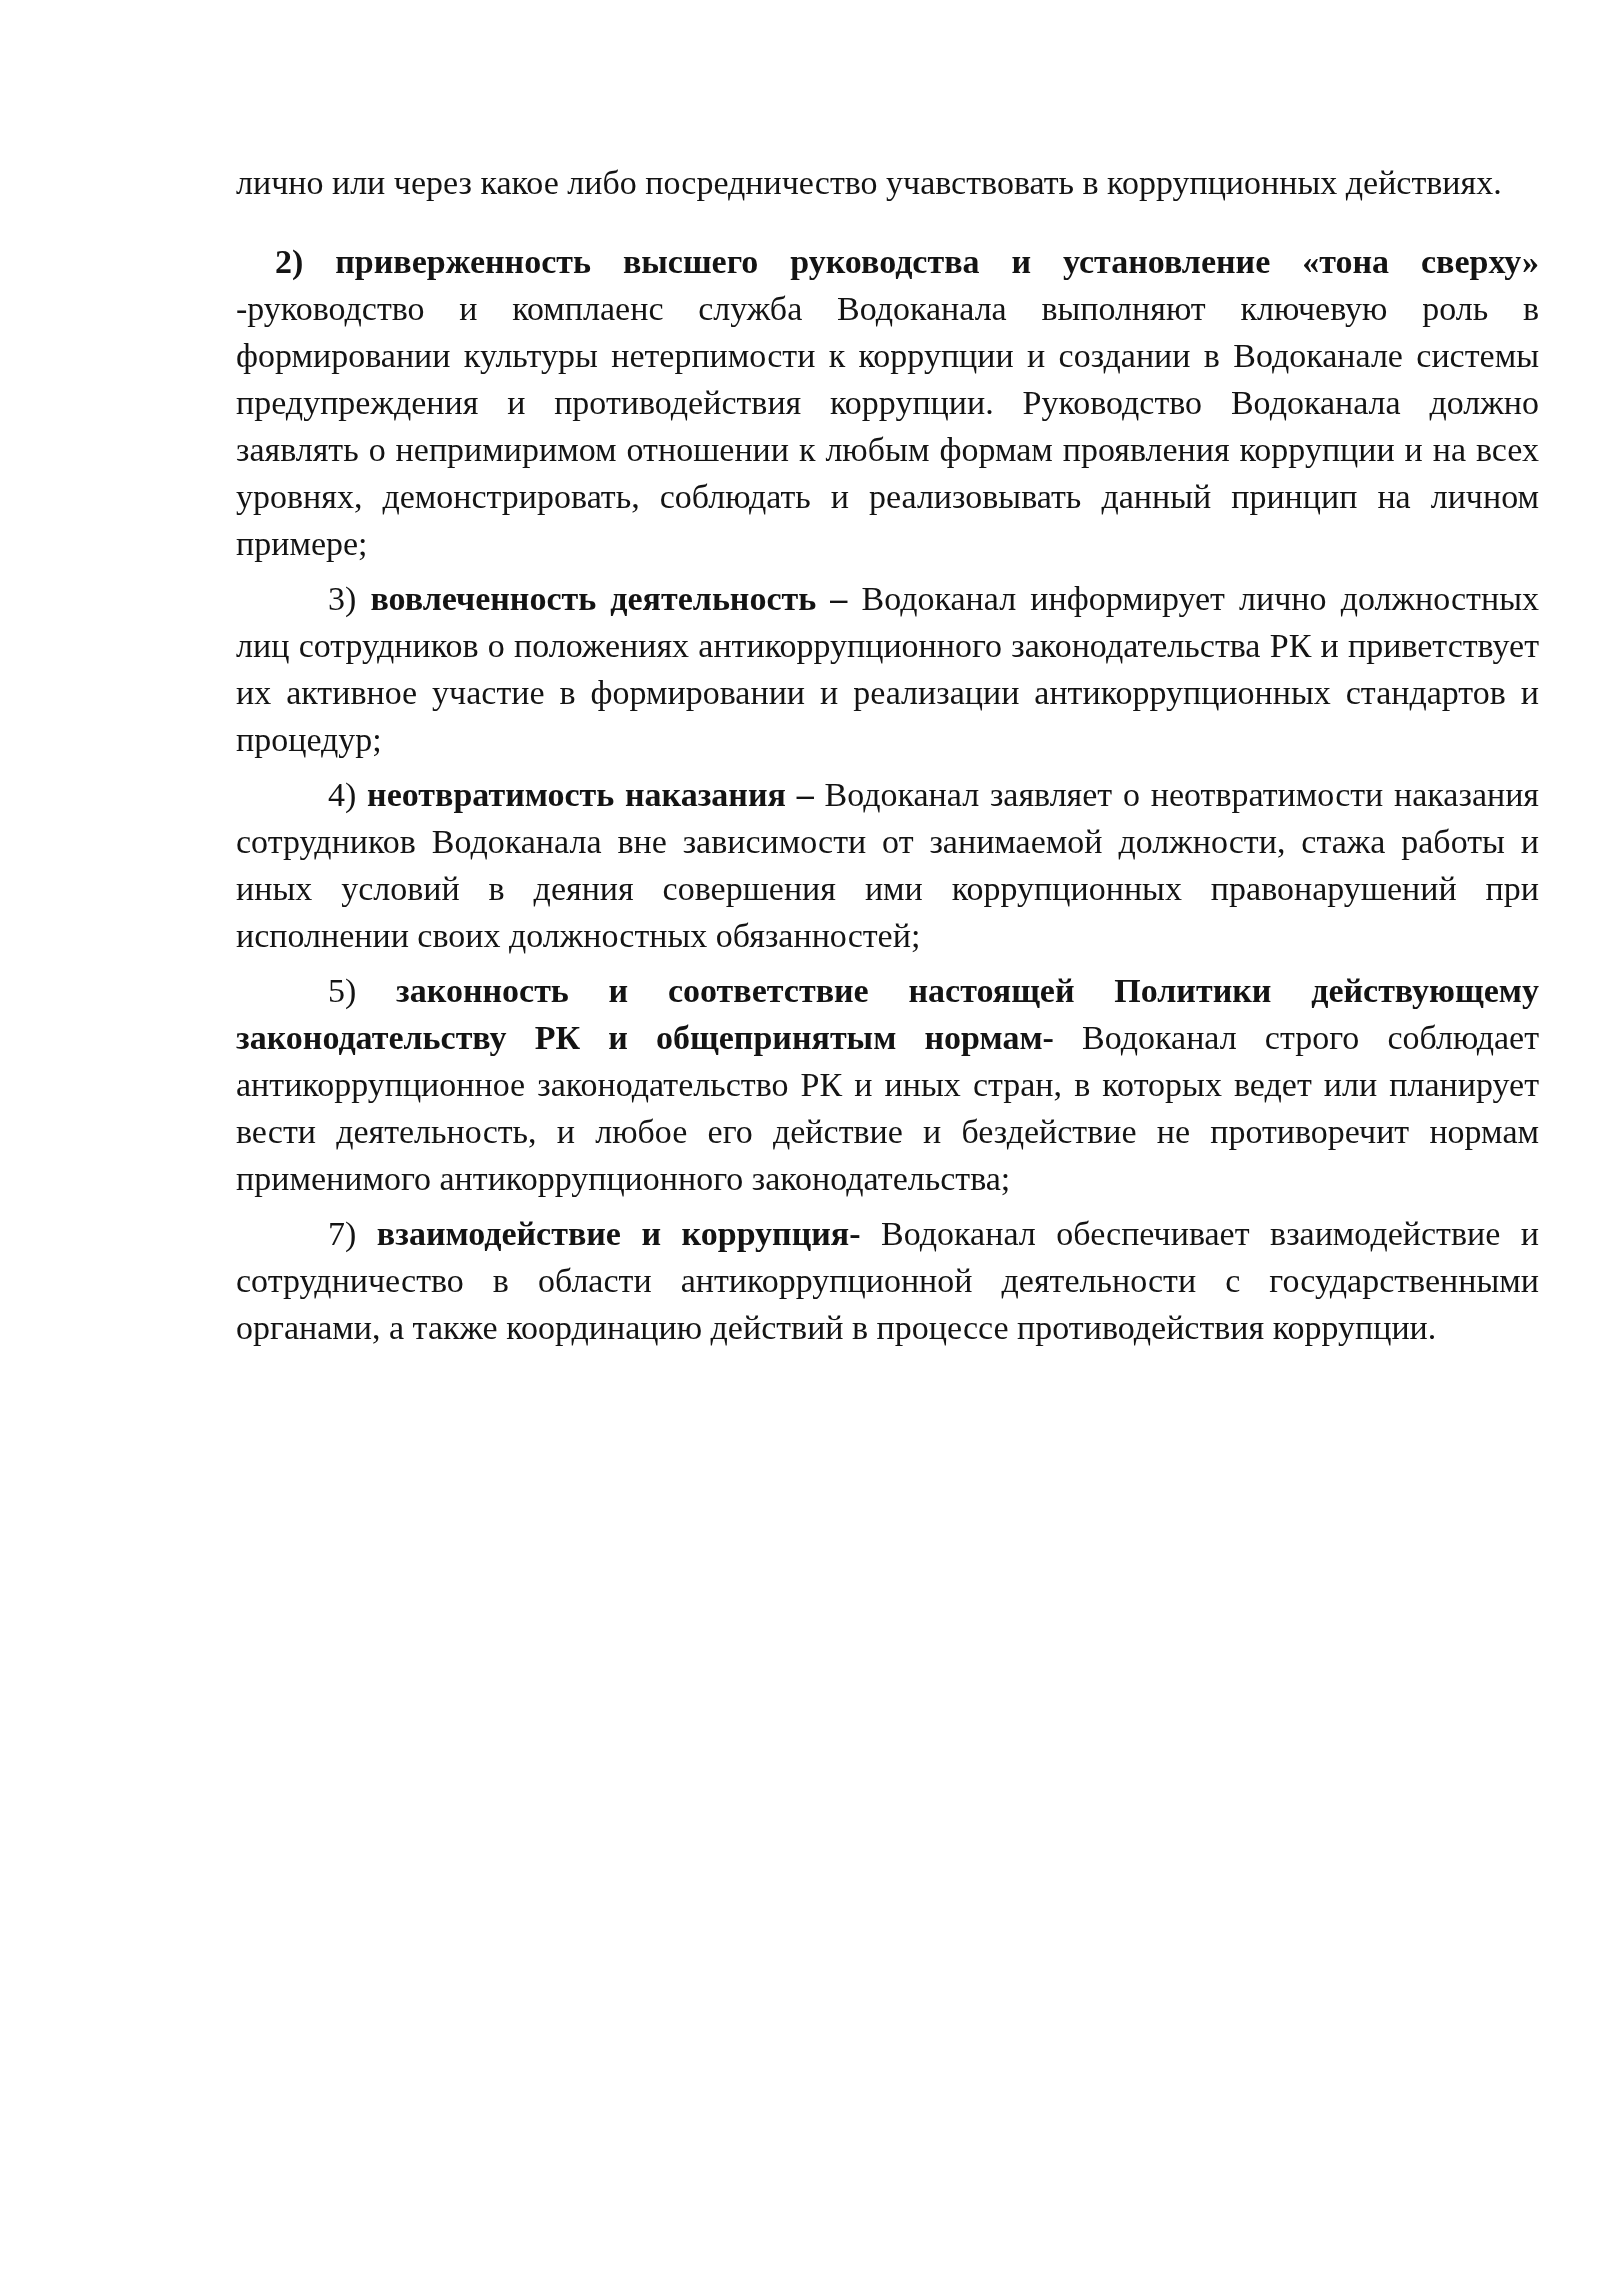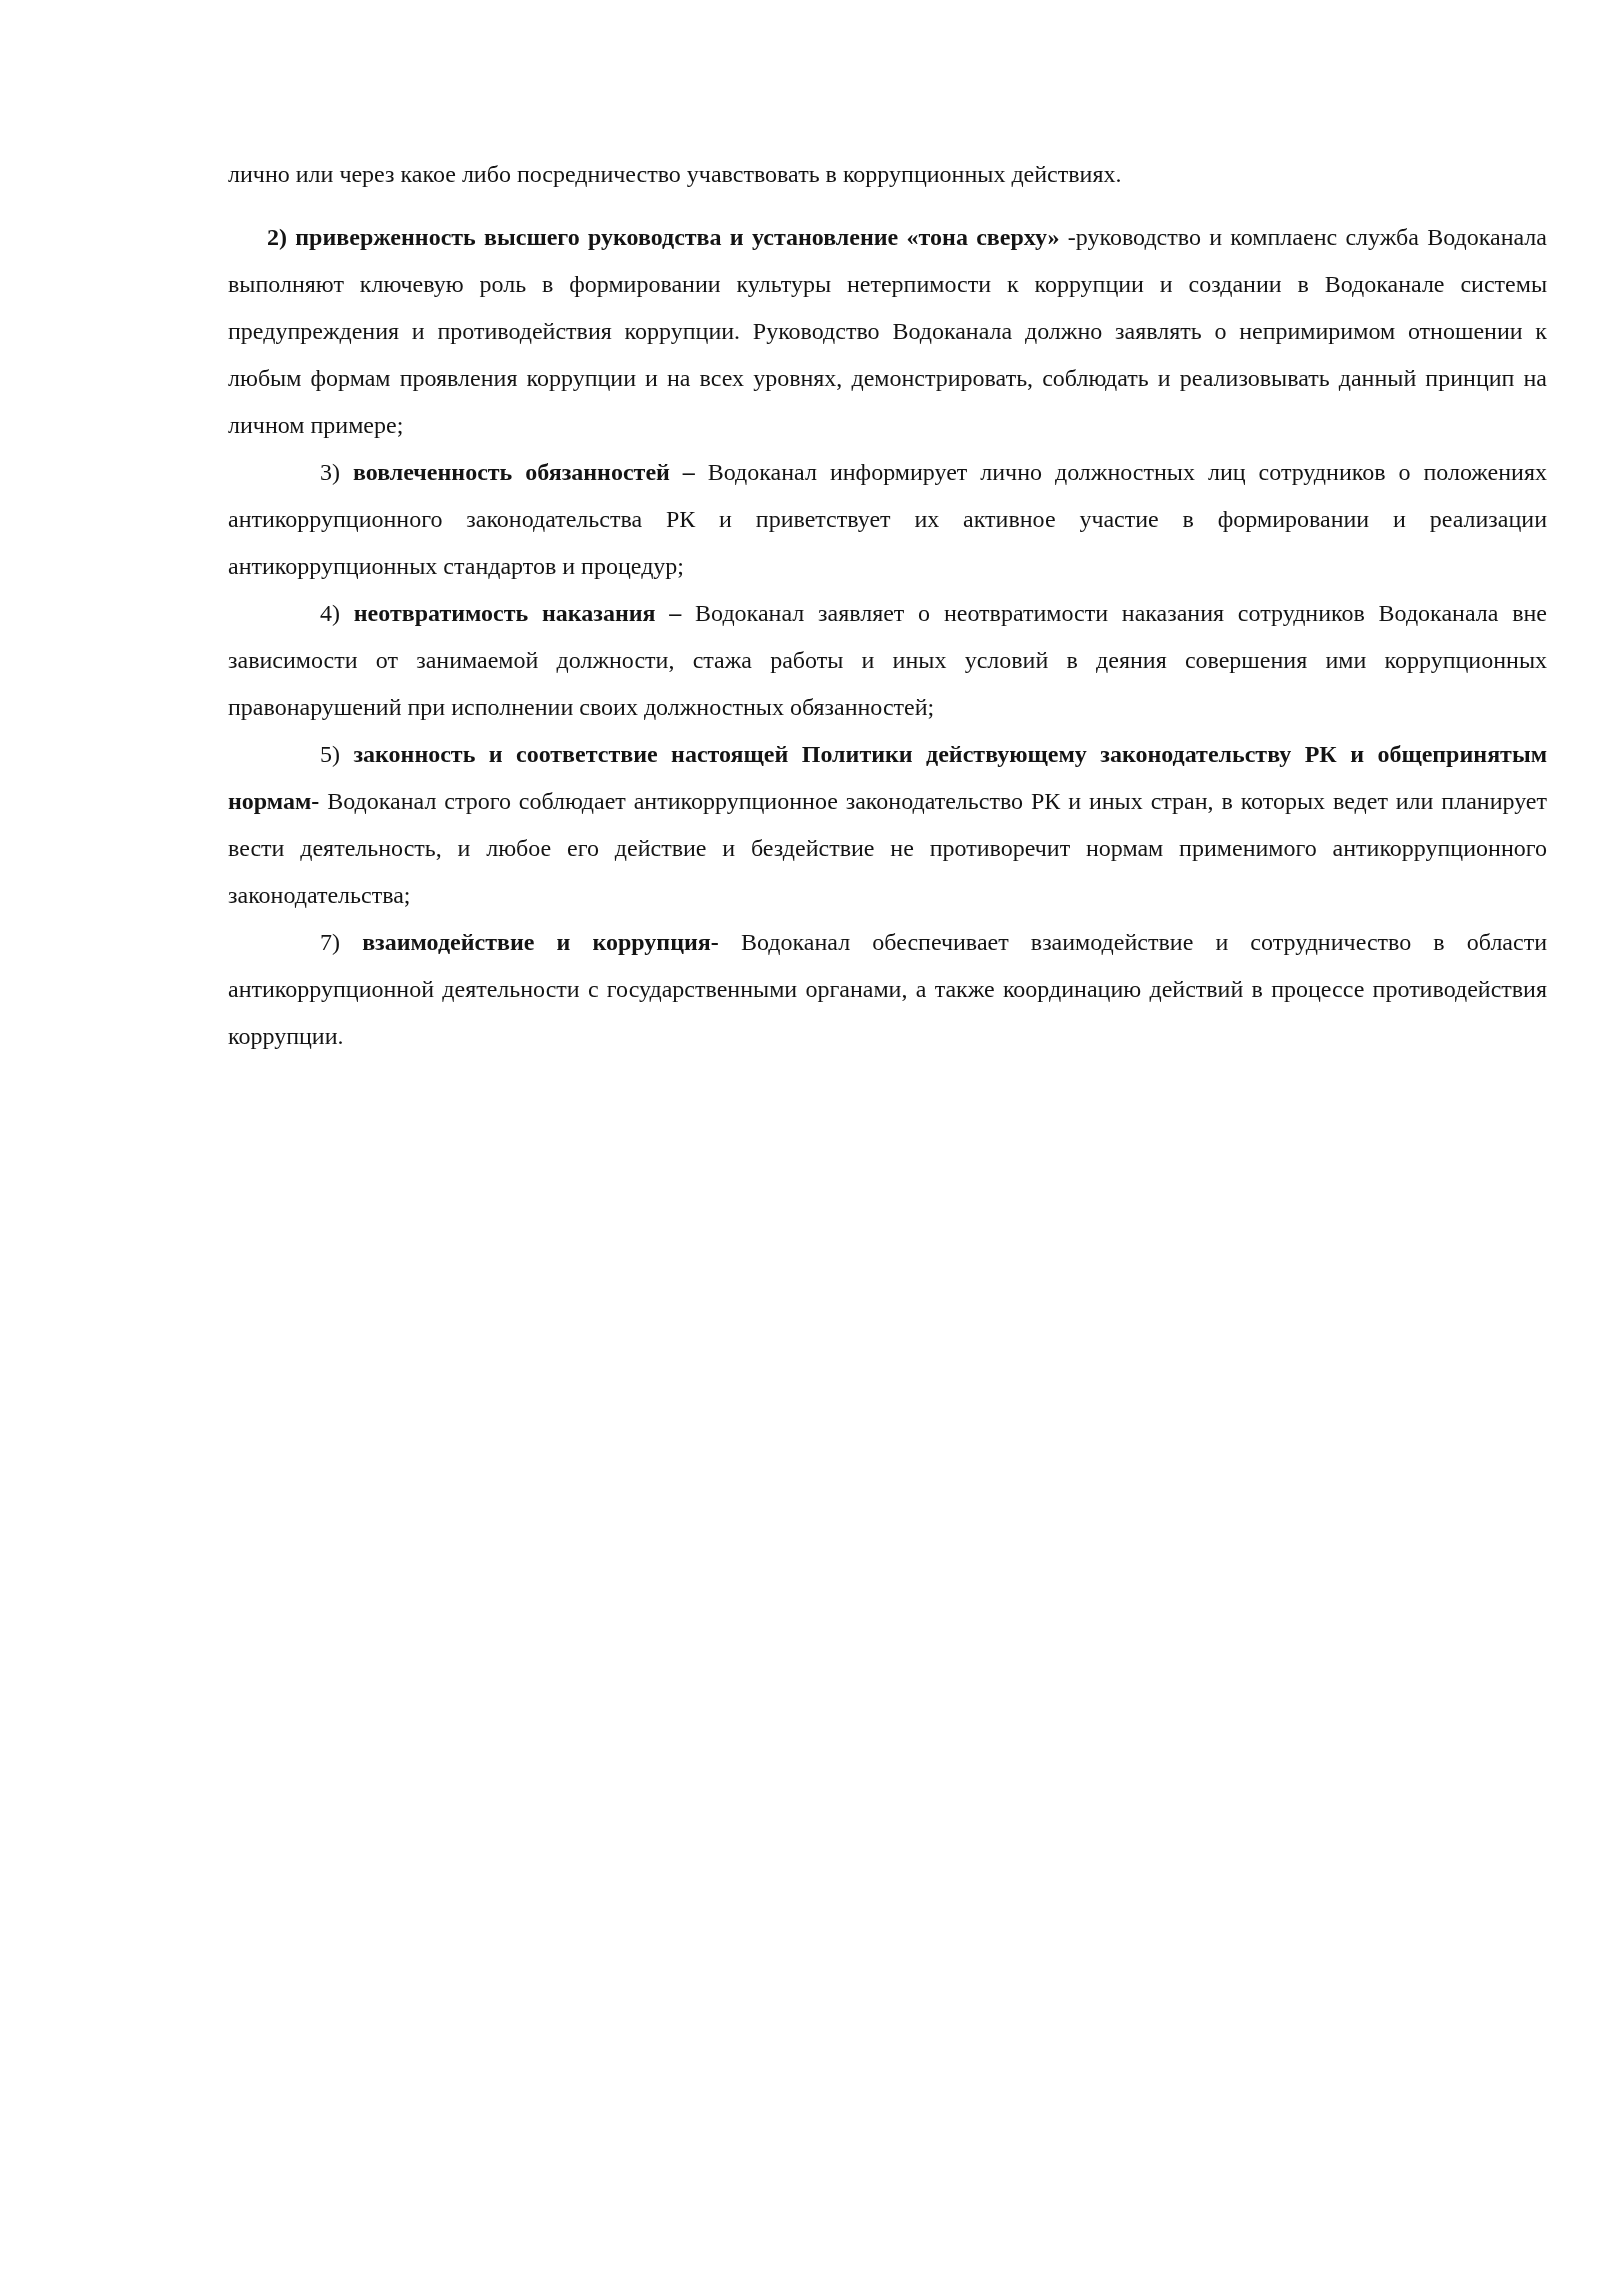--- a/index.html
+++ b/index.html
@@ -1,32 +1,32 @@
 <!DOCTYPE html>
 <html style="font-size:10.5px"><head>
 <meta charset="utf-8">
 <style>
   html, body { margin: 0; padding: 0; }
   body {
     width: 1623px; height: 2295px; background: #ffffff; position: relative; overflow: hidden;
     font-family: "Liberation Serif", "DejaVu Serif", serif; color: #141414;
   }
   .page { position: absolute; left: 228px; top: 151px; width: 1319px; }
-  .p { font-size: 24px; line-height: 47px; text-align: justify; margin: 0; }
+  .p { font-size: 34px; line-height: 47px; text-align: justify; margin: 8px; }
   .indent { text-indent: 92px; }
   .indent2 { text-indent: 39px; }
   .b { font-weight: bold; font-family: Liberation Serif, serif; }
   .gap { height: 53px; }
 </style>
 </head>
 <body>
 
 <div class="page">
   <p class="p"><span>лично или через какое либо посредничество учавствовать в коррупционных действиях.</span></p>
   <div style="height:15.8px"></div>
   <p class="p indent2"><span class="b">2) приверженность высшего руководства и установление «тона сверху»</span><span> -руководство и комплаенс служба Водоканала выполняют ключевую роль в формировании культуры нетерпимости к коррупции и создании в Водоканале системы предупреждения и противодействия коррупции. Руководство Водоканала должно заявлять о непримиримом отношении к любым формам проявления коррупции и на всех уровнях, демонстрировать, соблюдать и реализовывать данный принцип на личном примере;</span></p>
-  <p class="p indent"><span>3) </span><span class="b">вовлеченность обязанностей –</span><span> Водоканал информирует лично должностных лиц сотрудников о положениях антикоррупционного законодательства РК и приветствует их активное участие в формировании и реализации антикоррупционных стандартов и процедур;</span></p>
+  <p class="p indent"><span>3) </span><span class="b">вовлеченность деятельность –</span><span> Водоканал информирует лично должностных лиц сотрудников о положениях антикоррупционного законодательства РК и приветствует их активное участие в формировании и реализации антикоррупционных стандартов и процедур;</span></p>
   <p class="p indent"><span>4) </span><span class="b">неотвратимость наказания –</span><span> Водоканал заявляет о неотвратимости наказания сотрудников Водоканала вне зависимости от занимаемой должности, стажа работы и иных условий в деяния совершения ими коррупционных правонарушений при исполнении своих должностных обязанностей;</span></p>
   <p class="p indent"><span>5) </span><span class="b">законность и соответствие настоящей Политики действующему законодательству РК и общепринятым нормам-</span><span> Водоканал строго соблюдает антикоррупционное законодательство РК и иных стран, в которых ведет или планирует вести деятельность, и любое его действие и бездействие не противоречит нормам применимого антикоррупционного законодательства;</span></p>
   <p class="p indent"><span>7) </span><span class="b">взаимодействие и коррупция-</span><span> Водоканал обеспечивает взаимодействие и сотрудничество в области антикоррупционной деятельности с государственными органами, а также координацию действий в процессе противодействия коррупции.</span></p>
   <div class="gap"></div>
 </div>
 
 
 </body></html>

